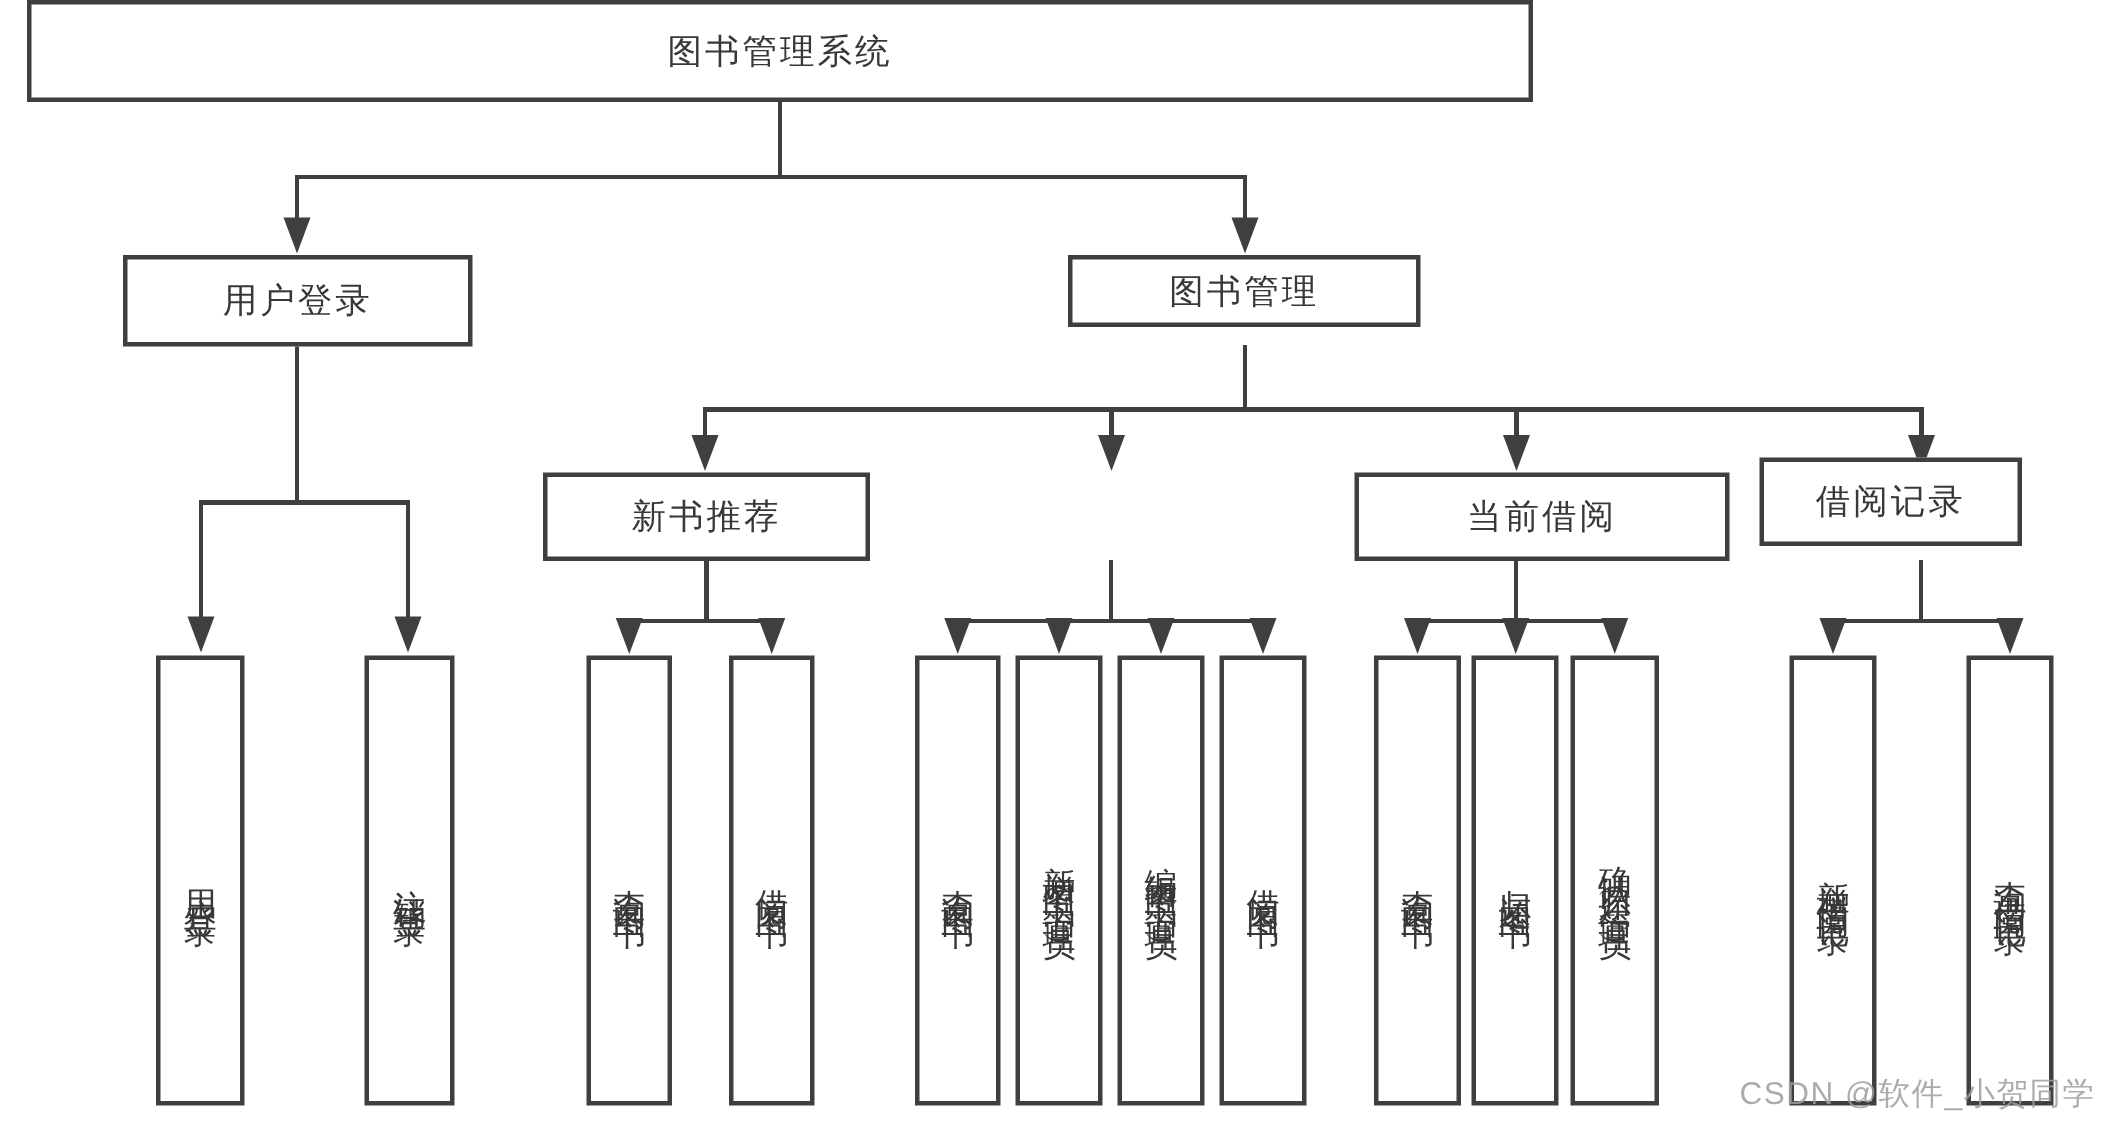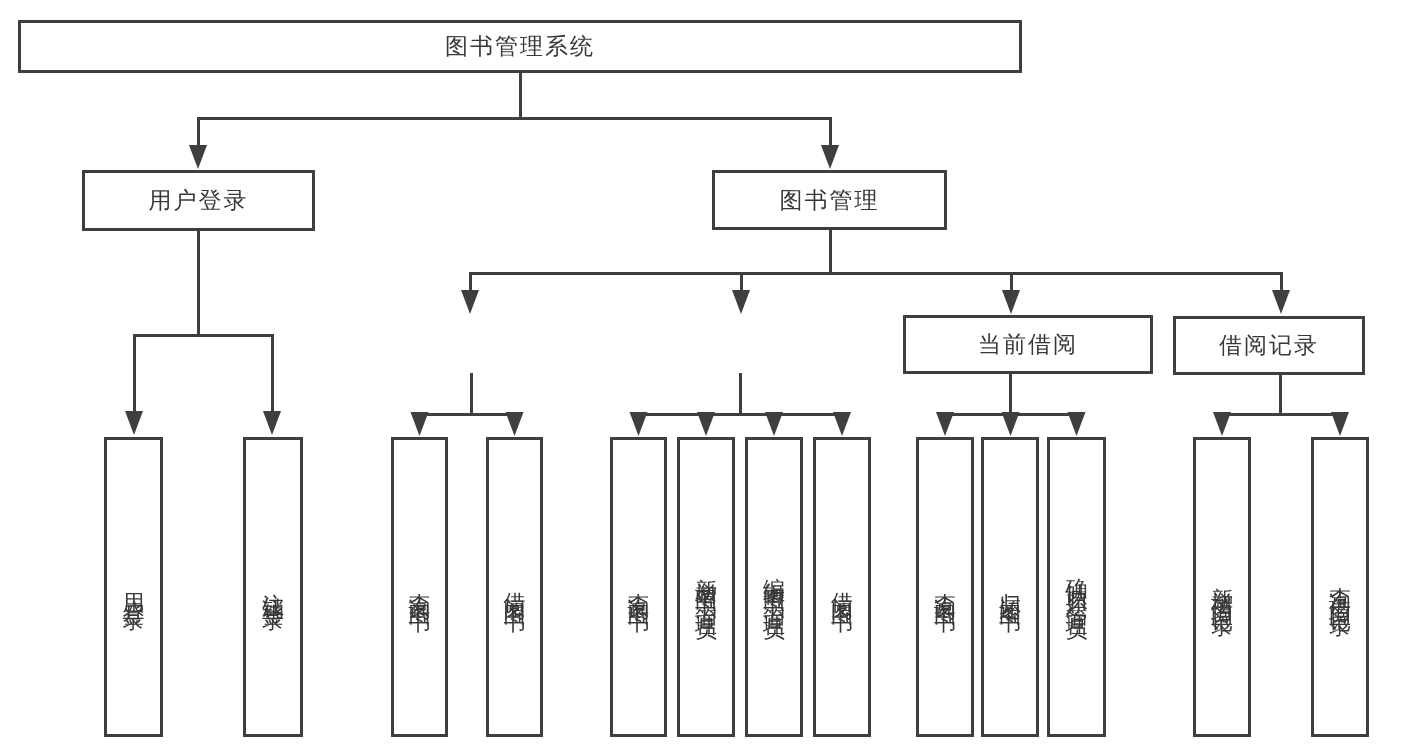--- a/index.html
+++ b/index.html
@@ -75,35 +75,38 @@
       <path d="M765 412 L783 412 L774 436 Z"></path>
       <path d="M833 412 L851 412 L842 436 Z"></path>
       <path d="M936 412 L954 412 L945 436 Z"></path>
       <path d="M1001.5 412 L1019.5 412 L1010.5 436 Z"></path>
       <path d="M1067.5 412 L1085.5 412 L1076.5 436 Z"></path>
       <path d="M1213 412 L1231 412 L1222 436 Z"></path>
       <path d="M1331 412 L1349 412 L1340 436 Z"></path>
     </g>
   </svg>
 
-  <div class="node" style="left:18px;top:20px;width:1004px;height:53px">
+  <div class="node" style="left:18px;top:0;width:1004px;height:68px">
     <span class="lbl">图书管理系统</span>
   </div>
 
   <div class="node" style="left:82px;top:170px;width:233px;height:61px">
     <span class="lbl">用户登录</span>
   </div>
-  <div class="node" style="left:712px;top:170px;width:235px;height:60px">
+  <div class="node" style="left:712px;top:170px;width:235px;height:48px">
     <span class="lbl">图书管理</span>
   </div>
 
+  <div class="node" style="left:362px;top:315px;width:218px;height:59px">
+    <span class="lbl">新书推荐</span>
+  </div>
   <div class="node" style="left:903px;top:315px;width:250px;height:59px">
     <span class="lbl">当前借阅</span>
   </div>
-  <div class="node" style="left:1173px;top:316px;width:192px;height:59px">
+  <div class="node" style="left:1173px;top:305px;width:175px;height:59px">
     <span class="lbl">借阅记录</span>
   </div>
 
   <div class="node" style="left:104px;top:437px;width:59px;height:300px">
     <span class="vtext">用户登录</span>
   </div>
   <div class="node" style="left:243px;top:437px;width:60px;height:300px">
     <span class="vtext">注销登录</span>
   </div>
 
@@ -137,14 +140,15 @@
     <span class="vtext">确认归还（管理员）</span>
   </div>
 
   <div class="node" style="left:1193px;top:437px;width:58px;height:300px">
     <span class="vtext">新增借阅记录</span>
   </div>
   <div class="node" style="left:1311px;top:437px;width:58px;height:300px">
     <span class="vtext">查询借阅记录</span>
   </div>
 
+  <div class="watermark">CSDN @软件_小贺同学</div>
 
 </div>
 
 </body></html>

